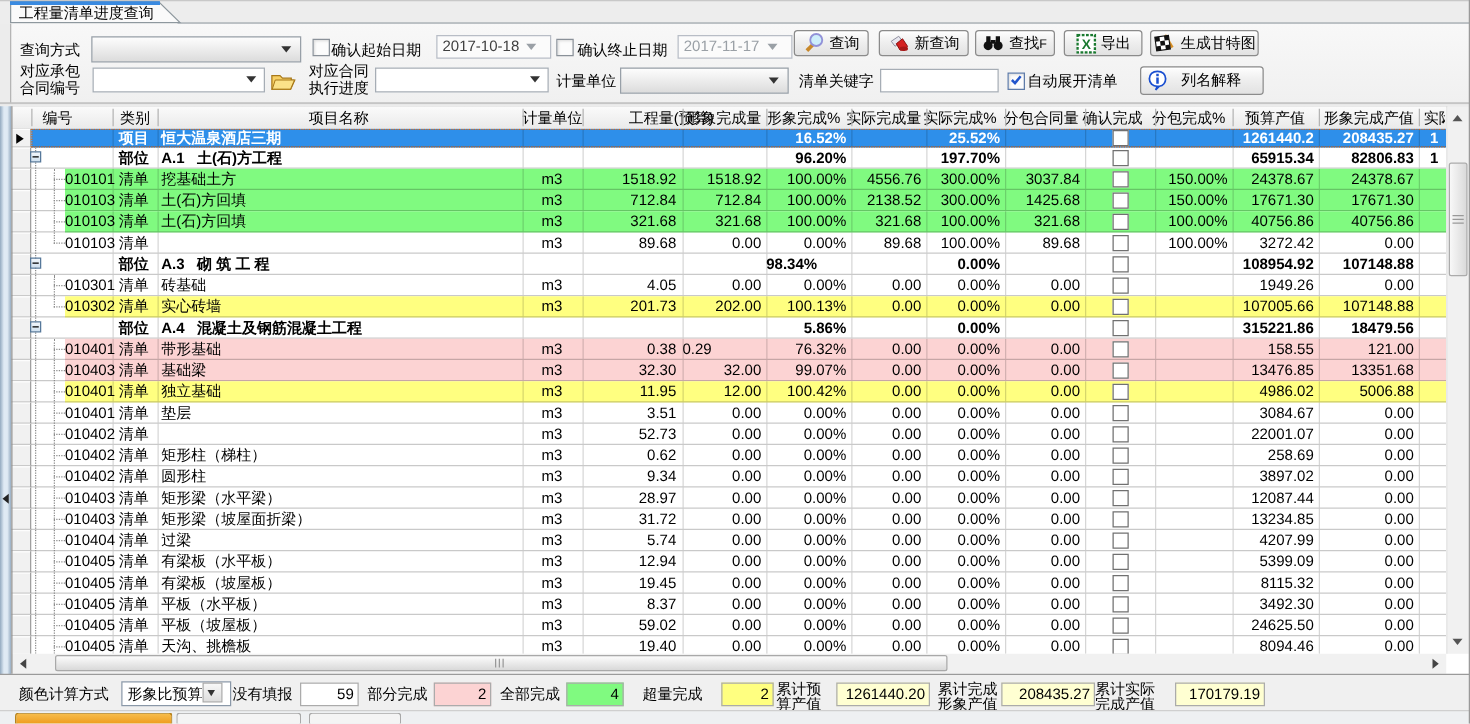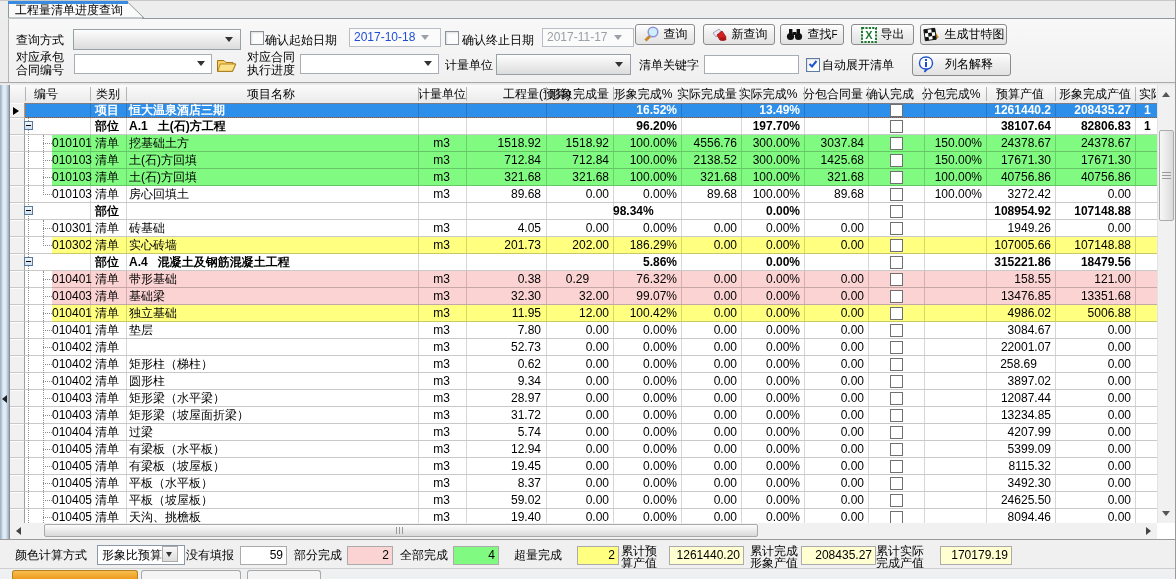--- a/index.html
+++ b/index.html
@@ -25,21 +25,21 @@
   </svg>
 <div class="lbl" style="left:15px;top:4px;">工程量清单进度查询</div>
 <div class="a" style="left:8px;top:19px;width:1167px;height:63px;background:linear-gradient(#f8f8f8,#f0f0f0);border-left:1px solid #b5b5b5;"></div>
 <div class="hsep" style="left:0;top:82px;width:1176px;background:#a9a9a9;"></div>
 <div class="hsep" style="left:0;top:83px;width:1176px;background:#e8e8e8;"></div>
 <div class="lbl" style="left:16px;top:34px;">查询方式</div>
 <div class="combo-d" style="left:73px;top:29px;width:166px;height:19px;"></div>
 <div class="arr-dn" style="left:225px;top:37px;"></div>
 <div class="cbx" style="left:250px;top:31px;"></div>
 <div class="lbl" style="left:265px;top:34px;">确认起始日期</div>
-<div class="a" style="left:349px;top:28px;width:86px;height:17px;border:1px solid #b8bdc6;background:#fbfbfb;color:#1d4ed8;font-size:12px;line-height:17px;padding-left:4px;">2017-10-18</div>
+<div class="a" style="left:349px;top:28px;width:86px;height:17px;border:1px solid #b8bdc6;background:#fbfbfb;color:#404040;font-size:12px;line-height:17px;padding-left:4px;">2017-10-18</div>
 <div class="arr-dn" style="left:421px;top:35px;border-top-color:#9aa0a6;"></div>
 <div class="cbx" style="left:445px;top:31px;"></div>
 <div class="lbl" style="left:462px;top:34px;">确认终止日期</div>
 <div class="a" style="left:542px;top:28px;width:86px;height:17px;border:1px solid #b8bdc6;background:#fbfbfb;color:#9aa0a6;font-size:12px;line-height:17px;padding-left:4px;">2017-11-17</div>
 <div class="arr-dn" style="left:614px;top:35px;border-top-color:#9aa0a6;"></div>
 <div class="btn" style="left:635px;top:24px;width:58px;height:19px;">
     <svg width="17" height="17" viewBox="0 0 17 17">
       <line x1="2.5" y1="14.5" x2="8" y2="9" stroke="#c8882a" stroke-width="3"></line>
       <circle cx="10" cy="6" r="4.8" fill="#cdeefb" stroke="#9292d8" stroke-width="1.5"></circle>
     </svg>
@@ -161,21 +161,21 @@
 <div class="a" style="left:732px;top:0px;width:1px;height:14px;background:rgba(0,0,0,0.16);"></div>
 <div class="a" style="left:795px;top:0px;width:1px;height:14px;background:rgba(0,0,0,0.16);"></div>
 <div class="a" style="left:859px;top:0px;width:1px;height:14px;background:rgba(0,0,0,0.16);"></div>
 <div class="a" style="left:915px;top:0px;width:1px;height:14px;background:rgba(0,0,0,0.16);"></div>
 <div class="a" style="left:977px;top:0px;width:1px;height:14px;background:rgba(0,0,0,0.16);"></div>
 <div class="a" style="left:1046px;top:0px;width:1px;height:14px;background:rgba(0,0,0,0.16);"></div>
 <div class="a" style="left:1126px;top:0px;width:1px;height:14px;background:rgba(0,0,0,0.16);"></div>
 <div class="num" style="left:81px;top:0px;width:30px;height:14px;line-height:14px;text-align:left;padding-left:5px;font-weight:bold;color:#fff;">项目</div>
 <div class="num" style="left:117px;top:0px;width:288px;height:14px;line-height:14px;text-align:left;padding-left:3px;font-weight:bold;color:#fff;">恒大温泉酒店三期</div>
 <div class="num" style="left:604px;top:0px;width:64px;height:14px;line-height:14px;text-align:right;padding-right:3px;font-weight:bold;color:#fff;">16.52%</div>
-<div class="num" style="left:732px;top:0px;width:59px;height:14px;line-height:14px;text-align:right;padding-right:3px;font-weight:bold;color:#fff;">13.49%</div>
+<div class="num" style="left:732px;top:0px;width:59px;height:14px;line-height:14px;text-align:right;padding-right:3px;font-weight:bold;color:#fff;">25.52%</div>
 <div class="num" style="left:977px;top:0px;width:65px;height:14px;line-height:14px;text-align:right;padding-right:3px;font-weight:bold;color:#fff;">1261440.2</div>
 <div class="num" style="left:1046px;top:0px;width:76px;height:14px;line-height:14px;text-align:right;padding-right:3px;font-weight:bold;color:#fff;">208435.27</div>
 <div class="num" style="left:1126px;top:0px;width:12px;height:14px;line-height:14px;text-align:left;padding-left:9px;font-weight:bold;color:#fff;">1</div>
 <div class="gcbx" style="left:881px;top:1px;"></div>
 <div class="a" style="left:0;top:15px;width:15px;height:16px;background:#f1f1f1;border-bottom:1px solid #c9c9c9;border-right:1px solid #9f9f9f;box-shadow:inset 1px 1px 0 #fdfdfd;"></div>
 <div class="a" style="left:16px;top:31px;width:1132px;height:1px;background:rgba(0,0,0,0.21);"></div>
 <div class="a" style="left:81px;top:15px;width:1px;height:16px;background:rgba(0,0,0,0.16);"></div>
 <div class="a" style="left:117px;top:15px;width:1px;height:16px;background:rgba(0,0,0,0.16);"></div>
 <div class="a" style="left:409px;top:15px;width:1px;height:16px;background:rgba(0,0,0,0.16);"></div>
 <div class="a" style="left:457px;top:15px;width:1px;height:16px;background:rgba(0,0,0,0.16);"></div>
@@ -186,21 +186,21 @@
 <div class="a" style="left:795px;top:15px;width:1px;height:16px;background:rgba(0,0,0,0.16);"></div>
 <div class="a" style="left:859px;top:15px;width:1px;height:16px;background:rgba(0,0,0,0.16);"></div>
 <div class="a" style="left:915px;top:15px;width:1px;height:16px;background:rgba(0,0,0,0.16);"></div>
 <div class="a" style="left:977px;top:15px;width:1px;height:16px;background:rgba(0,0,0,0.16);"></div>
 <div class="a" style="left:1046px;top:15px;width:1px;height:16px;background:rgba(0,0,0,0.16);"></div>
 <div class="a" style="left:1126px;top:15px;width:1px;height:16px;background:rgba(0,0,0,0.16);"></div>
 <div class="num" style="left:81px;top:15px;width:30px;height:16px;line-height:16px;text-align:left;padding-left:5px;font-weight:bold;">部位</div>
 <div class="num" style="left:117px;top:15px;width:288px;height:16px;line-height:16px;text-align:left;padding-left:3px;font-weight:bold;">A.1   土(石)方工程</div>
 <div class="num" style="left:604px;top:15px;width:64px;height:16px;line-height:16px;text-align:right;padding-right:3px;font-weight:bold;">96.20%</div>
 <div class="num" style="left:732px;top:15px;width:59px;height:16px;line-height:16px;text-align:right;padding-right:3px;font-weight:bold;">197.70%</div>
-<div class="num" style="left:977px;top:15px;width:65px;height:16px;line-height:16px;text-align:right;padding-right:3px;font-weight:bold;">38107.64</div>
+<div class="num" style="left:977px;top:15px;width:65px;height:16px;line-height:16px;text-align:right;padding-right:3px;font-weight:bold;">65915.34</div>
 <div class="num" style="left:1046px;top:15px;width:76px;height:16px;line-height:16px;text-align:right;padding-right:3px;font-weight:bold;">82806.83</div>
 <div class="num" style="left:1126px;top:15px;width:12px;height:16px;line-height:16px;text-align:left;padding-left:9px;font-weight:bold;">1</div>
 <div class="gcbx" style="left:881px;top:17px;"></div>
 <div class="a" style="left:0;top:32px;width:15px;height:16px;background:#f1f1f1;border-bottom:1px solid #c9c9c9;border-right:1px solid #9f9f9f;box-shadow:inset 1px 1px 0 #fdfdfd;"></div>
 <div class="a" style="left:43px;top:32px;width:1105px;height:17px;background:#80fa80;"></div>
 <div class="a" style="left:16px;top:48px;width:1132px;height:1px;background:rgba(0,0,0,0.21);"></div>
 <div class="a" style="left:81px;top:32px;width:1px;height:16px;background:rgba(0,0,0,0.16);"></div>
 <div class="a" style="left:117px;top:32px;width:1px;height:16px;background:rgba(0,0,0,0.16);"></div>
 <div class="a" style="left:409px;top:32px;width:1px;height:16px;background:rgba(0,0,0,0.16);"></div>
 <div class="a" style="left:457px;top:32px;width:1px;height:16px;background:rgba(0,0,0,0.16);"></div>
@@ -301,21 +301,20 @@
 <div class="a" style="left:672px;top:83px;width:1px;height:16px;background:rgba(0,0,0,0.16);"></div>
 <div class="a" style="left:732px;top:83px;width:1px;height:16px;background:rgba(0,0,0,0.16);"></div>
 <div class="a" style="left:795px;top:83px;width:1px;height:16px;background:rgba(0,0,0,0.16);"></div>
 <div class="a" style="left:859px;top:83px;width:1px;height:16px;background:rgba(0,0,0,0.16);"></div>
 <div class="a" style="left:915px;top:83px;width:1px;height:16px;background:rgba(0,0,0,0.16);"></div>
 <div class="a" style="left:977px;top:83px;width:1px;height:16px;background:rgba(0,0,0,0.16);"></div>
 <div class="a" style="left:1046px;top:83px;width:1px;height:16px;background:rgba(0,0,0,0.16);"></div>
 <div class="a" style="left:1126px;top:83px;width:1px;height:16px;background:rgba(0,0,0,0.16);"></div>
 <div class="num" style="left:43px;top:83px;width:37px;height:16px;line-height:16px;text-align:center;">010103</div>
 <div class="num" style="left:81px;top:83px;width:30px;height:16px;line-height:16px;text-align:left;padding-left:5px;">清单</div>
-<div class="num" style="left:117px;top:83px;width:288px;height:16px;line-height:16px;text-align:left;padding-left:3px;">房心回填土</div>
 <div class="num" style="left:409px;top:83px;width:47px;height:16px;line-height:16px;text-align:center;">m3</div>
 <div class="num" style="left:457px;top:83px;width:75px;height:16px;line-height:16px;text-align:right;padding-right:4px;">89.68</div>
 <div class="num" style="left:537px;top:83px;width:63px;height:16px;line-height:16px;text-align:right;padding-right:3px;">0.00</div>
 <div class="num" style="left:604px;top:83px;width:64px;height:16px;line-height:16px;text-align:right;padding-right:3px;">0.00%</div>
 <div class="num" style="left:672px;top:83px;width:56px;height:16px;line-height:16px;text-align:right;padding-right:3px;">89.68</div>
 <div class="num" style="left:732px;top:83px;width:59px;height:16px;line-height:16px;text-align:right;padding-right:3px;">100.00%</div>
 <div class="num" style="left:795px;top:83px;width:60px;height:16px;line-height:16px;text-align:right;padding-right:3px;">89.68</div>
 <div class="num" style="left:915px;top:83px;width:58px;height:16px;line-height:16px;text-align:right;padding-right:3px;">100.00%</div>
 <div class="num" style="left:977px;top:83px;width:65px;height:16px;line-height:16px;text-align:right;padding-right:3px;">3272.42</div>
 <div class="num" style="left:1046px;top:83px;width:76px;height:16px;line-height:16px;text-align:right;padding-right:3px;">0.00</div>
@@ -330,20 +329,21 @@
 <div class="a" style="left:604px;top:100px;width:1px;height:16px;background:rgba(0,0,0,0.16);"></div>
 <div class="a" style="left:672px;top:100px;width:1px;height:16px;background:rgba(0,0,0,0.16);"></div>
 <div class="a" style="left:732px;top:100px;width:1px;height:16px;background:rgba(0,0,0,0.16);"></div>
 <div class="a" style="left:795px;top:100px;width:1px;height:16px;background:rgba(0,0,0,0.16);"></div>
 <div class="a" style="left:859px;top:100px;width:1px;height:16px;background:rgba(0,0,0,0.16);"></div>
 <div class="a" style="left:915px;top:100px;width:1px;height:16px;background:rgba(0,0,0,0.16);"></div>
 <div class="a" style="left:977px;top:100px;width:1px;height:16px;background:rgba(0,0,0,0.16);"></div>
 <div class="a" style="left:1046px;top:100px;width:1px;height:16px;background:rgba(0,0,0,0.16);"></div>
 <div class="a" style="left:1126px;top:100px;width:1px;height:16px;background:rgba(0,0,0,0.16);"></div>
 <div class="num" style="left:81px;top:100px;width:30px;height:16px;line-height:16px;text-align:left;padding-left:5px;font-weight:bold;">部位</div>
+<div class="num" style="left:117px;top:100px;width:288px;height:16px;line-height:16px;text-align:left;padding-left:3px;font-weight:bold;">A.3   砌 筑 工 程</div>
 <div class="num" style="left:604px;top:100px;width:64px;height:16px;line-height:16px;padding-right:3px;font-weight:bold;">98.34%</div>
 <div class="num" style="left:732px;top:100px;width:59px;height:16px;line-height:16px;text-align:right;padding-right:3px;font-weight:bold;">0.00%</div>
 <div class="num" style="left:977px;top:100px;width:65px;height:16px;line-height:16px;text-align:right;padding-right:3px;font-weight:bold;">108954.92</div>
 <div class="num" style="left:1046px;top:100px;width:76px;height:16px;line-height:16px;text-align:right;padding-right:3px;font-weight:bold;">107148.88</div>
 <div class="gcbx" style="left:881px;top:102px;"></div>
 <div class="a" style="left:0;top:117px;width:15px;height:16px;background:#f1f1f1;border-bottom:1px solid #c9c9c9;border-right:1px solid #9f9f9f;box-shadow:inset 1px 1px 0 #fdfdfd;"></div>
 <div class="a" style="left:16px;top:133px;width:1132px;height:1px;background:rgba(0,0,0,0.21);"></div>
 <div class="a" style="left:81px;top:117px;width:1px;height:16px;background:rgba(0,0,0,0.16);"></div>
 <div class="a" style="left:117px;top:117px;width:1px;height:16px;background:rgba(0,0,0,0.16);"></div>
 <div class="a" style="left:409px;top:117px;width:1px;height:16px;background:rgba(0,0,0,0.16);"></div>
@@ -387,21 +387,21 @@
 <div class="a" style="left:915px;top:134px;width:1px;height:16px;background:rgba(0,0,0,0.16);"></div>
 <div class="a" style="left:977px;top:134px;width:1px;height:16px;background:rgba(0,0,0,0.16);"></div>
 <div class="a" style="left:1046px;top:134px;width:1px;height:16px;background:rgba(0,0,0,0.16);"></div>
 <div class="a" style="left:1126px;top:134px;width:1px;height:16px;background:rgba(0,0,0,0.16);"></div>
 <div class="num" style="left:43px;top:134px;width:37px;height:16px;line-height:16px;text-align:center;">010302</div>
 <div class="num" style="left:81px;top:134px;width:30px;height:16px;line-height:16px;text-align:left;padding-left:5px;">清单</div>
 <div class="num" style="left:117px;top:134px;width:288px;height:16px;line-height:16px;text-align:left;padding-left:3px;">实心砖墙</div>
 <div class="num" style="left:409px;top:134px;width:47px;height:16px;line-height:16px;text-align:center;">m3</div>
 <div class="num" style="left:457px;top:134px;width:75px;height:16px;line-height:16px;text-align:right;padding-right:4px;">201.73</div>
 <div class="num" style="left:537px;top:134px;width:63px;height:16px;line-height:16px;text-align:right;padding-right:3px;">202.00</div>
-<div class="num" style="left:604px;top:134px;width:64px;height:16px;line-height:16px;text-align:right;padding-right:3px;">186.29%</div>
+<div class="num" style="left:604px;top:134px;width:64px;height:16px;line-height:16px;text-align:right;padding-right:3px;">100.13%</div>
 <div class="num" style="left:672px;top:134px;width:56px;height:16px;line-height:16px;text-align:right;padding-right:3px;">0.00</div>
 <div class="num" style="left:732px;top:134px;width:59px;height:16px;line-height:16px;text-align:right;padding-right:3px;">0.00%</div>
 <div class="num" style="left:795px;top:134px;width:60px;height:16px;line-height:16px;text-align:right;padding-right:3px;">0.00</div>
 <div class="num" style="left:977px;top:134px;width:65px;height:16px;line-height:16px;text-align:right;padding-right:3px;">107005.66</div>
 <div class="num" style="left:1046px;top:134px;width:76px;height:16px;line-height:16px;text-align:right;padding-right:3px;">107148.88</div>
 <div class="gcbx" style="left:881px;top:136px;"></div>
 <div class="a" style="left:0;top:151px;width:15px;height:16px;background:#f1f1f1;border-bottom:1px solid #c9c9c9;border-right:1px solid #9f9f9f;box-shadow:inset 1px 1px 0 #fdfdfd;"></div>
 <div class="a" style="left:16px;top:167px;width:1132px;height:1px;background:rgba(0,0,0,0.21);"></div>
 <div class="a" style="left:81px;top:151px;width:1px;height:16px;background:rgba(0,0,0,0.16);"></div>
 <div class="a" style="left:117px;top:151px;width:1px;height:16px;background:rgba(0,0,0,0.16);"></div>
@@ -439,21 +439,21 @@
 <div class="a" style="left:859px;top:168px;width:1px;height:16px;background:rgba(0,0,0,0.16);"></div>
 <div class="a" style="left:915px;top:168px;width:1px;height:16px;background:rgba(0,0,0,0.16);"></div>
 <div class="a" style="left:977px;top:168px;width:1px;height:16px;background:rgba(0,0,0,0.16);"></div>
 <div class="a" style="left:1046px;top:168px;width:1px;height:16px;background:rgba(0,0,0,0.16);"></div>
 <div class="a" style="left:1126px;top:168px;width:1px;height:16px;background:rgba(0,0,0,0.16);"></div>
 <div class="num" style="left:43px;top:168px;width:37px;height:16px;line-height:16px;text-align:center;">010401</div>
 <div class="num" style="left:81px;top:168px;width:30px;height:16px;line-height:16px;text-align:left;padding-left:5px;">清单</div>
 <div class="num" style="left:117px;top:168px;width:288px;height:16px;line-height:16px;text-align:left;padding-left:3px;">带形基础</div>
 <div class="num" style="left:409px;top:168px;width:47px;height:16px;line-height:16px;text-align:center;">m3</div>
 <div class="num" style="left:457px;top:168px;width:75px;height:16px;line-height:16px;text-align:right;padding-right:4px;">0.38</div>
-<div class="num" style="left:537px;top:168px;width:63px;height:16px;line-height:16px;text-align:center;padding-right:3px;">0.29</div>
+<div class="num" style="left:537px;top:168px;width:63px;height:16px;line-height:16px;text-align:left;padding-right:3px;">0.29</div>
 <div class="num" style="left:604px;top:168px;width:64px;height:16px;line-height:16px;text-align:right;padding-right:3px;">76.32%</div>
 <div class="num" style="left:672px;top:168px;width:56px;height:16px;line-height:16px;text-align:right;padding-right:3px;">0.00</div>
 <div class="num" style="left:732px;top:168px;width:59px;height:16px;line-height:16px;text-align:right;padding-right:3px;">0.00%</div>
 <div class="num" style="left:795px;top:168px;width:60px;height:16px;line-height:16px;text-align:right;padding-right:3px;">0.00</div>
 <div class="num" style="left:977px;top:168px;width:65px;height:16px;line-height:16px;text-align:right;padding-right:3px;">158.55</div>
 <div class="num" style="left:1046px;top:168px;width:76px;height:16px;line-height:16px;text-align:right;padding-right:3px;">121.00</div>
 <div class="gcbx" style="left:881px;top:170px;"></div>
 <div class="a" style="left:0;top:185px;width:15px;height:16px;background:#f1f1f1;border-bottom:1px solid #c9c9c9;border-right:1px solid #9f9f9f;box-shadow:inset 1px 1px 0 #fdfdfd;"></div>
 <div class="a" style="left:43px;top:185px;width:1105px;height:17px;background:#fcd3d3;"></div>
 <div class="a" style="left:16px;top:201px;width:1132px;height:1px;background:rgba(0,0,0,0.21);"></div>
@@ -527,21 +527,21 @@
 <div class="a" style="left:795px;top:219px;width:1px;height:16px;background:rgba(0,0,0,0.16);"></div>
 <div class="a" style="left:859px;top:219px;width:1px;height:16px;background:rgba(0,0,0,0.16);"></div>
 <div class="a" style="left:915px;top:219px;width:1px;height:16px;background:rgba(0,0,0,0.16);"></div>
 <div class="a" style="left:977px;top:219px;width:1px;height:16px;background:rgba(0,0,0,0.16);"></div>
 <div class="a" style="left:1046px;top:219px;width:1px;height:16px;background:rgba(0,0,0,0.16);"></div>
 <div class="a" style="left:1126px;top:219px;width:1px;height:16px;background:rgba(0,0,0,0.16);"></div>
 <div class="num" style="left:43px;top:219px;width:37px;height:16px;line-height:16px;text-align:center;">010401</div>
 <div class="num" style="left:81px;top:219px;width:30px;height:16px;line-height:16px;text-align:left;padding-left:5px;">清单</div>
 <div class="num" style="left:117px;top:219px;width:288px;height:16px;line-height:16px;text-align:left;padding-left:3px;">垫层</div>
 <div class="num" style="left:409px;top:219px;width:47px;height:16px;line-height:16px;text-align:center;">m3</div>
-<div class="num" style="left:457px;top:219px;width:75px;height:16px;line-height:16px;text-align:right;padding-right:4px;">7.80</div>
+<div class="num" style="left:457px;top:219px;width:75px;height:16px;line-height:16px;text-align:right;padding-right:4px;">3.51</div>
 <div class="num" style="left:537px;top:219px;width:63px;height:16px;line-height:16px;text-align:right;padding-right:3px;">0.00</div>
 <div class="num" style="left:604px;top:219px;width:64px;height:16px;line-height:16px;text-align:right;padding-right:3px;">0.00%</div>
 <div class="num" style="left:672px;top:219px;width:56px;height:16px;line-height:16px;text-align:right;padding-right:3px;">0.00</div>
 <div class="num" style="left:732px;top:219px;width:59px;height:16px;line-height:16px;text-align:right;padding-right:3px;">0.00%</div>
 <div class="num" style="left:795px;top:219px;width:60px;height:16px;line-height:16px;text-align:right;padding-right:3px;">0.00</div>
 <div class="num" style="left:977px;top:219px;width:65px;height:16px;line-height:16px;text-align:right;padding-right:3px;">3084.67</div>
 <div class="num" style="left:1046px;top:219px;width:76px;height:16px;line-height:16px;text-align:right;padding-right:3px;">0.00</div>
 <div class="gcbx" style="left:881px;top:221px;"></div>
 <div class="a" style="left:0;top:236px;width:15px;height:16px;background:#f1f1f1;border-bottom:1px solid #c9c9c9;border-right:1px solid #9f9f9f;box-shadow:inset 1px 1px 0 #fdfdfd;"></div>
 <div class="a" style="left:16px;top:252px;width:1132px;height:1px;background:rgba(0,0,0,0.21);"></div>
@@ -590,21 +590,21 @@
 <div class="num" style="left:43px;top:253px;width:37px;height:16px;line-height:16px;text-align:center;">010402</div>
 <div class="num" style="left:81px;top:253px;width:30px;height:16px;line-height:16px;text-align:left;padding-left:5px;">清单</div>
 <div class="num" style="left:117px;top:253px;width:288px;height:16px;line-height:16px;text-align:left;padding-left:3px;">矩形柱（梯柱）</div>
 <div class="num" style="left:409px;top:253px;width:47px;height:16px;line-height:16px;text-align:center;">m3</div>
 <div class="num" style="left:457px;top:253px;width:75px;height:16px;line-height:16px;text-align:right;padding-right:4px;">0.62</div>
 <div class="num" style="left:537px;top:253px;width:63px;height:16px;line-height:16px;text-align:right;padding-right:3px;">0.00</div>
 <div class="num" style="left:604px;top:253px;width:64px;height:16px;line-height:16px;text-align:right;padding-right:3px;">0.00%</div>
 <div class="num" style="left:672px;top:253px;width:56px;height:16px;line-height:16px;text-align:right;padding-right:3px;">0.00</div>
 <div class="num" style="left:732px;top:253px;width:59px;height:16px;line-height:16px;text-align:right;padding-right:3px;">0.00%</div>
 <div class="num" style="left:795px;top:253px;width:60px;height:16px;line-height:16px;text-align:right;padding-right:3px;">0.00</div>
-<div class="num" style="left:977px;top:253px;width:65px;height:16px;line-height:16px;text-align:center;padding-right:3px;">258.69</div>
+<div class="num" style="left:977px;top:253px;width:65px;height:16px;line-height:16px;text-align:right;padding-right:3px;">258.69</div>
 <div class="num" style="left:1046px;top:253px;width:76px;height:16px;line-height:16px;text-align:right;padding-right:3px;">0.00</div>
 <div class="gcbx" style="left:881px;top:255px;"></div>
 <div class="a" style="left:0;top:270px;width:15px;height:16px;background:#f1f1f1;border-bottom:1px solid #c9c9c9;border-right:1px solid #9f9f9f;box-shadow:inset 1px 1px 0 #fdfdfd;"></div>
 <div class="a" style="left:16px;top:286px;width:1132px;height:1px;background:rgba(0,0,0,0.21);"></div>
 <div class="a" style="left:81px;top:270px;width:1px;height:16px;background:rgba(0,0,0,0.16);"></div>
 <div class="a" style="left:117px;top:270px;width:1px;height:16px;background:rgba(0,0,0,0.16);"></div>
 <div class="a" style="left:409px;top:270px;width:1px;height:16px;background:rgba(0,0,0,0.16);"></div>
 <div class="a" style="left:457px;top:270px;width:1px;height:16px;background:rgba(0,0,0,0.16);"></div>
 <div class="a" style="left:537px;top:270px;width:1px;height:16px;background:rgba(0,0,0,0.16);"></div>
 <div class="a" style="left:604px;top:270px;width:1px;height:16px;background:rgba(0,0,0,0.16);"></div>

